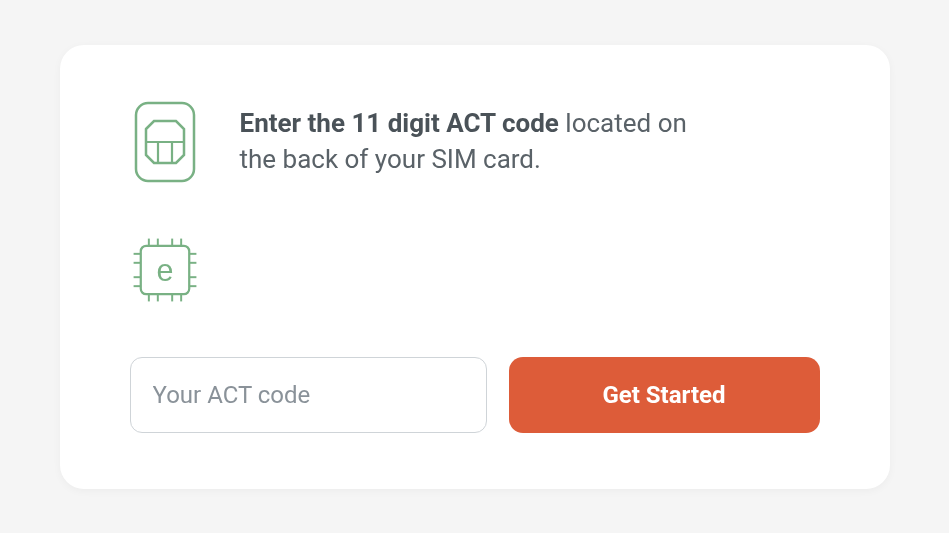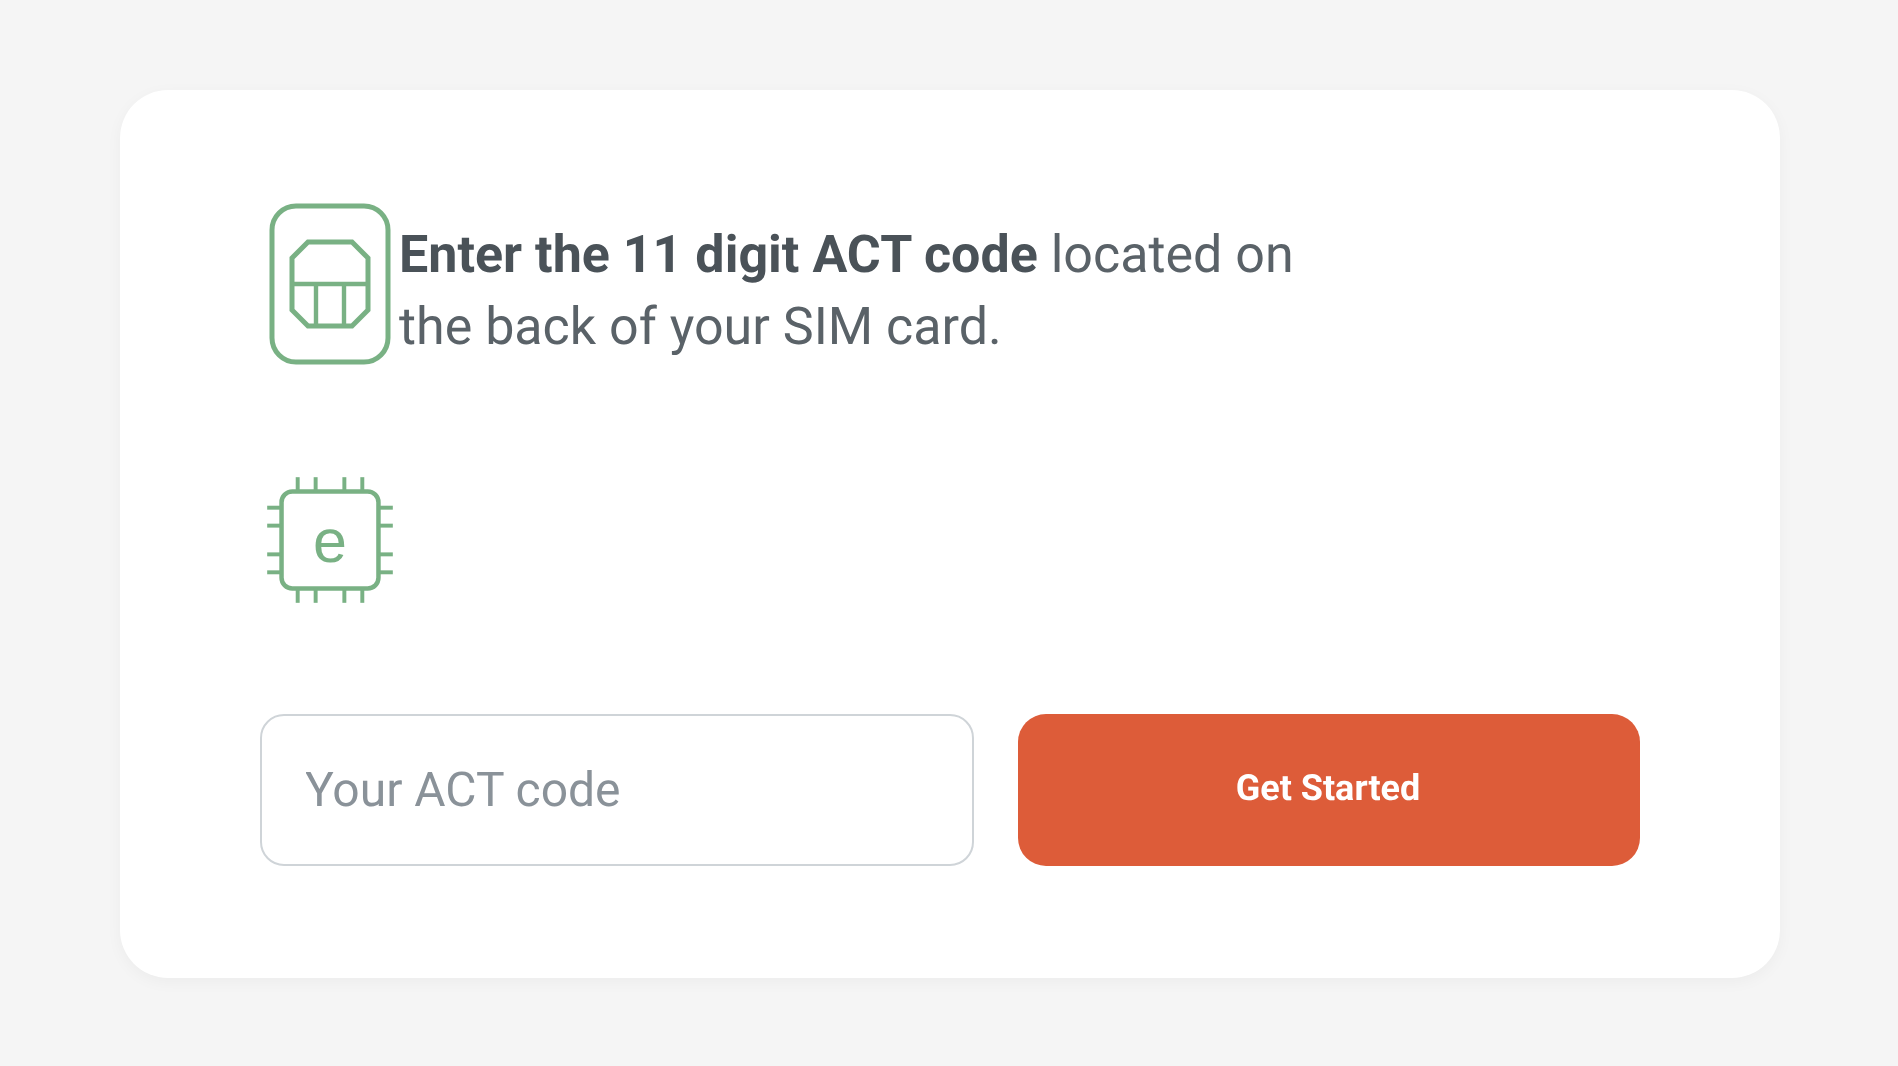--- a/index.html
+++ b/index.html
@@ -18,21 +18,22 @@
     }
     .card {
       background: #ffffff;
       border-radius: 24px;
       padding: 56px 70px 56px 70px;
       width: 830px;
       box-shadow: 0 2px 8px rgba(0,0,0,0.04);
     }
     .info-row {
       display: flex;
-      align-items: flex-end;
+      align-items: flex-start;
+      gap: 40px;
       margin-bottom: 48px;
     }
     .info-row:last-of-type {
       margin-bottom: 54px;
     }
     .icon-wrap {
       flex-shrink: 0;
       width: 70px;
       display: flex;
       align-items: center;
@@ -70,21 +71,21 @@
     .act-input::placeholder {
       color: #8a9299;
     }
     .get-started-btn {
       flex: 1;
       height: 76px;
       border: none;
       border-radius: 14px;
       background: #dd5c39;
       color: #ffffff;
-      font-size: 18px;
+      font-size: 24px;
       font-weight: 700;
       cursor: pointer;
       font-family: inherit;
     }
     svg {
       display: block;
     }
   </style>
 </head>
 <body>

